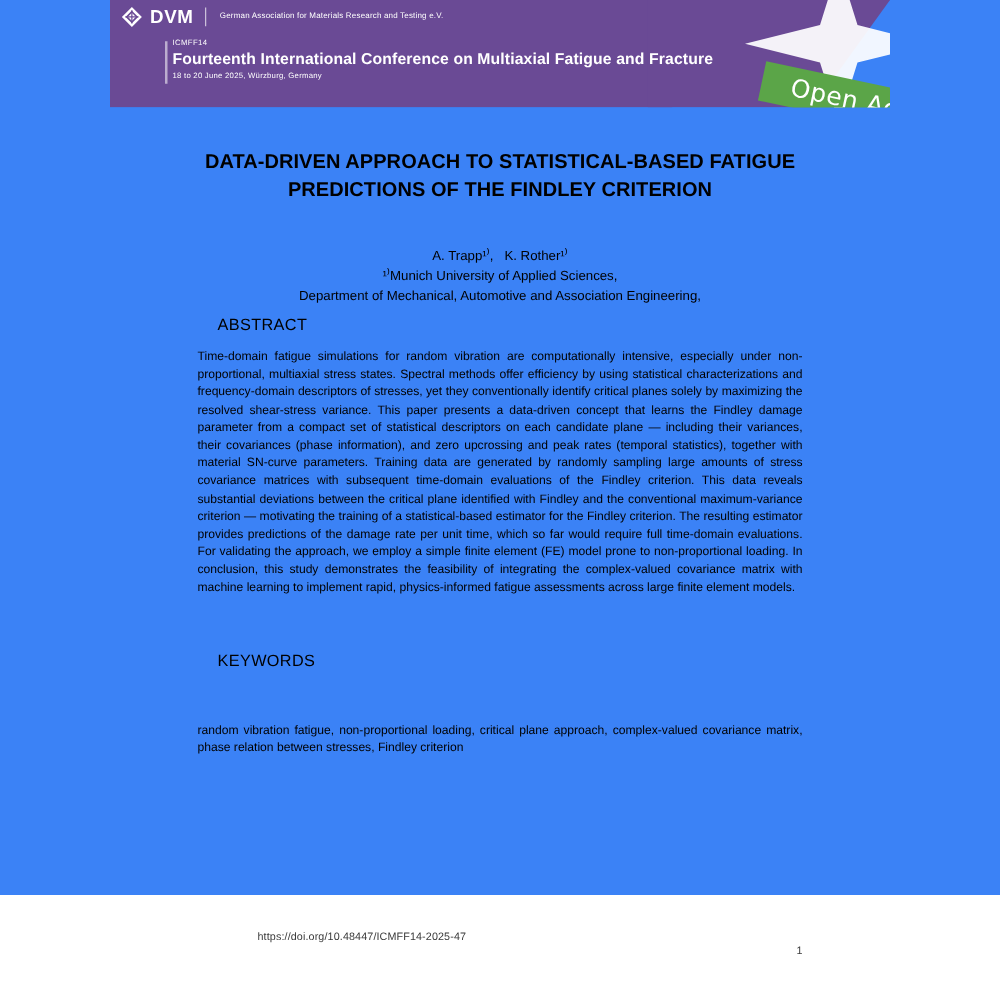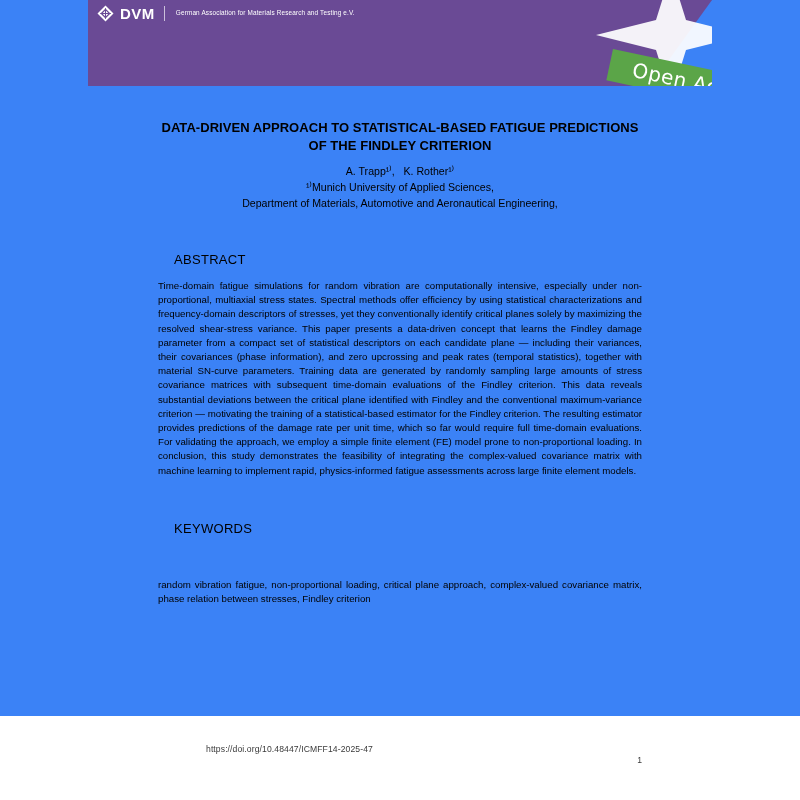--- a/index.html
+++ b/index.html
@@ -165,36 +165,36 @@
     top: 0;
     width: 484px;
   }
 
   #paper-title {
     position: absolute;
     left: 0;
     top: 119px;
     width: 484px;
     text-align: center;
-    font-size: 13px;
+    font-size: 16px;
     font-weight: bold;
     line-height: 1.42;
     letter-spacing: 0.05px;
   }
 
   #author-block {
     position: absolute;
     left: 0;
     top: 164px;
     width: 484px;
     text-align: center;
     font-size: 10.6px;
     line-height: 1.5;
   }
-  .author-names { white-space: pre; }
+  .author-names { white-space: pre; margin-top: 34px; }
 
   .section-heading {
     position: absolute;
     left: 16px;
     width: 484px;
     font-size: 13px;
     font-weight: normal;
     letter-spacing: 0.3px;
   }
   #abstract-heading { top: 252px; }
@@ -255,34 +255,40 @@
           <polygon points="8.5,4.4 12.6,8.5 8.5,12.6 4.4,8.5" fill="none" stroke="#6a4a95" stroke-width="1.3"></polygon>
           <line x1="8.5" y1="3.2" x2="8.5" y2="13.8" stroke="#6a4a95" stroke-width="1"></line>
           <line x1="3.2" y1="8.5" x2="13.8" y2="8.5" stroke="#6a4a95" stroke-width="1"></line>
         </svg>
       </span>
       <span class="dvm-word">DVM</span>
       <span class="dvm-rule"></span>
       <span class="dvm-sub">German Association for Materials Research and Testing e.V.</span>
     </div>
 
+    <div class="conf-block">
+      <span class="conf-rule"></span>
+      <div class="conf-id">ICMFF14</div>
+      <div class="conf-title">Fourteenth International Conference on Multiaxial Fatigue and Fracture</div>
+      <div class="conf-date">18 to 20 June 2025, Würzburg, Germany</div>
+    </div>
 
     <div id="open-access-ribbon">
       <span class="oa-text">Open Access</span>
     </div>
   </div>
 
   <div id="doc-body">
 
     <div id="paper-title">DATA-DRIVEN APPROACH TO STATISTICAL-BASED FATIGUE PREDICTIONS OF THE FINDLEY CRITERION</div>
 
     <div id="author-block">
       <div class="author-names">A. Trapp¹⁾,   K. Rother¹⁾</div>
       <div>¹⁾Munich University of Applied Sciences,</div>
-      <div>Department of Materials, Automotive and Aeronautical Engineering,</div>
+      <div>Department of Mechanical, Automotive and Association Engineering,</div>
     </div>
 
     <div id="abstract-heading" class="section-heading">ABSTRACT</div>
     <div id="abstract-text" class="body-text">Time-domain fatigue simulations for random vibration are computationally intensive, especially under non-proportional, multiaxial stress states. Spectral methods offer efficiency by using statistical characterizations and frequency-domain descriptors of stresses, yet they conventionally identify critical planes solely by maximizing the resolved shear-stress variance.  This paper presents a data-driven concept that learns the Findley damage parameter from a compact set of statistical descriptors on each candidate plane — including their variances, their covariances (phase information), and zero upcrossing and peak rates (temporal statistics), together with material SN-curve parameters. Training data are generated by randomly sampling large amounts of stress covariance matrices with subsequent time-domain evaluations of the Findley criterion. This data reveals substantial deviations between the critical plane identified with Findley and the conventional maximum-variance criterion — motivating the training of a statistical-based estimator for the Findley criterion. The resulting estimator provides predictions of the damage rate per unit time, which so far would require full time-domain evaluations.  For validating the approach, we employ a simple finite element (FE) model prone to non-proportional loading.  In conclusion, this study demonstrates the feasibility of integrating the complex-valued covariance matrix with machine learning to implement rapid, physics-informed fatigue assessments across large finite element models.</div>
 
     <div id="keywords-heading" class="section-heading">KEYWORDS</div>
     <div id="keywords-text" class="body-text">random vibration fatigue, non-proportional loading, critical plane approach, complex-valued covariance matrix, phase relation between stresses, Findley criterion</div>
   </div>
 
   <a id="doi-line" href="#" style="text-decoration:none;color:#3a3a3a;">https://doi.org/10.48447/ICMFF14-2025-47</a>

